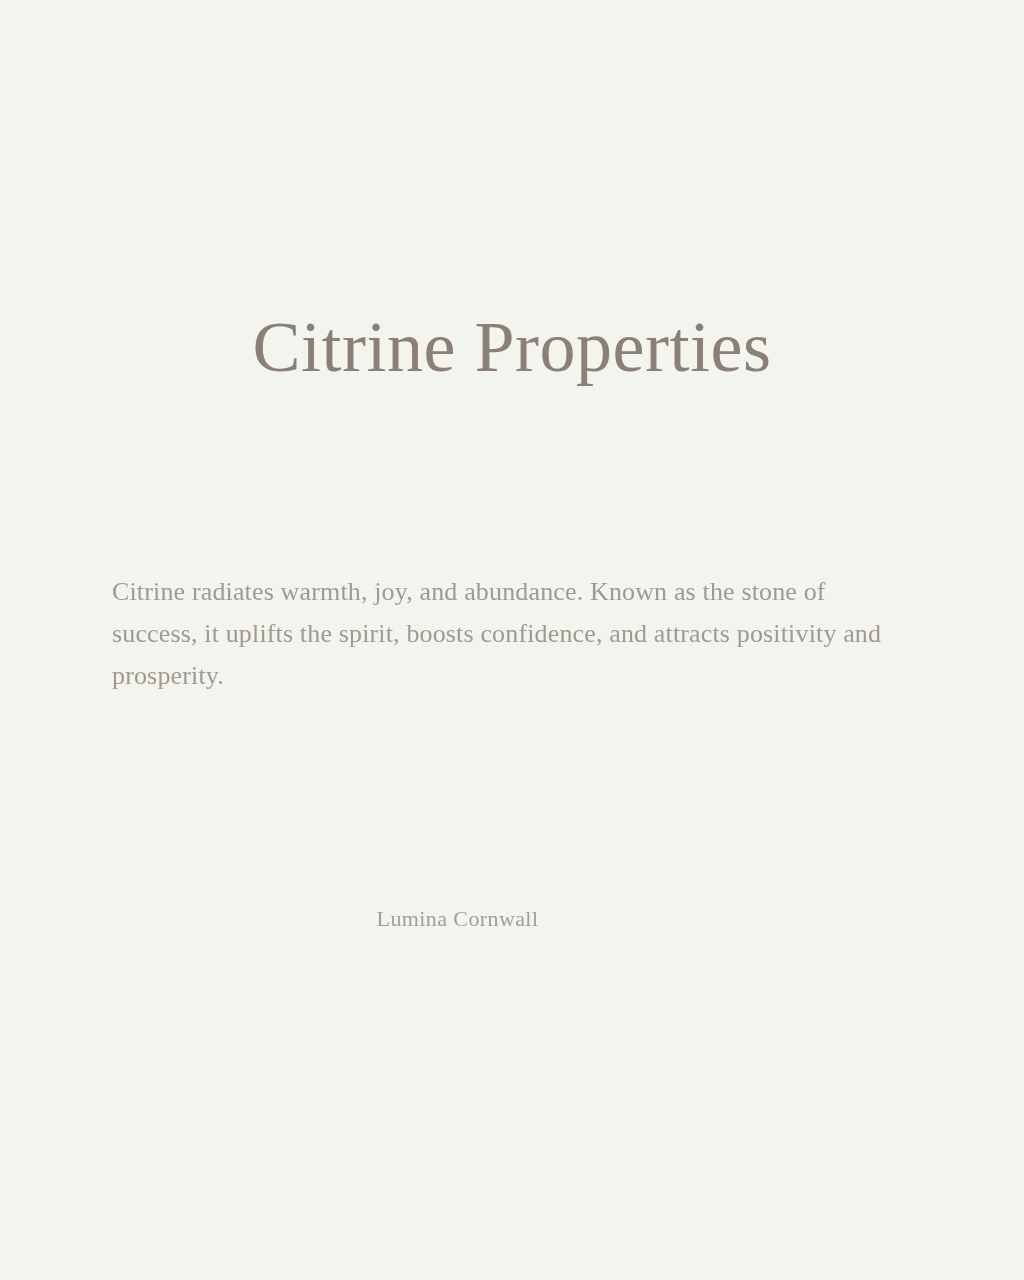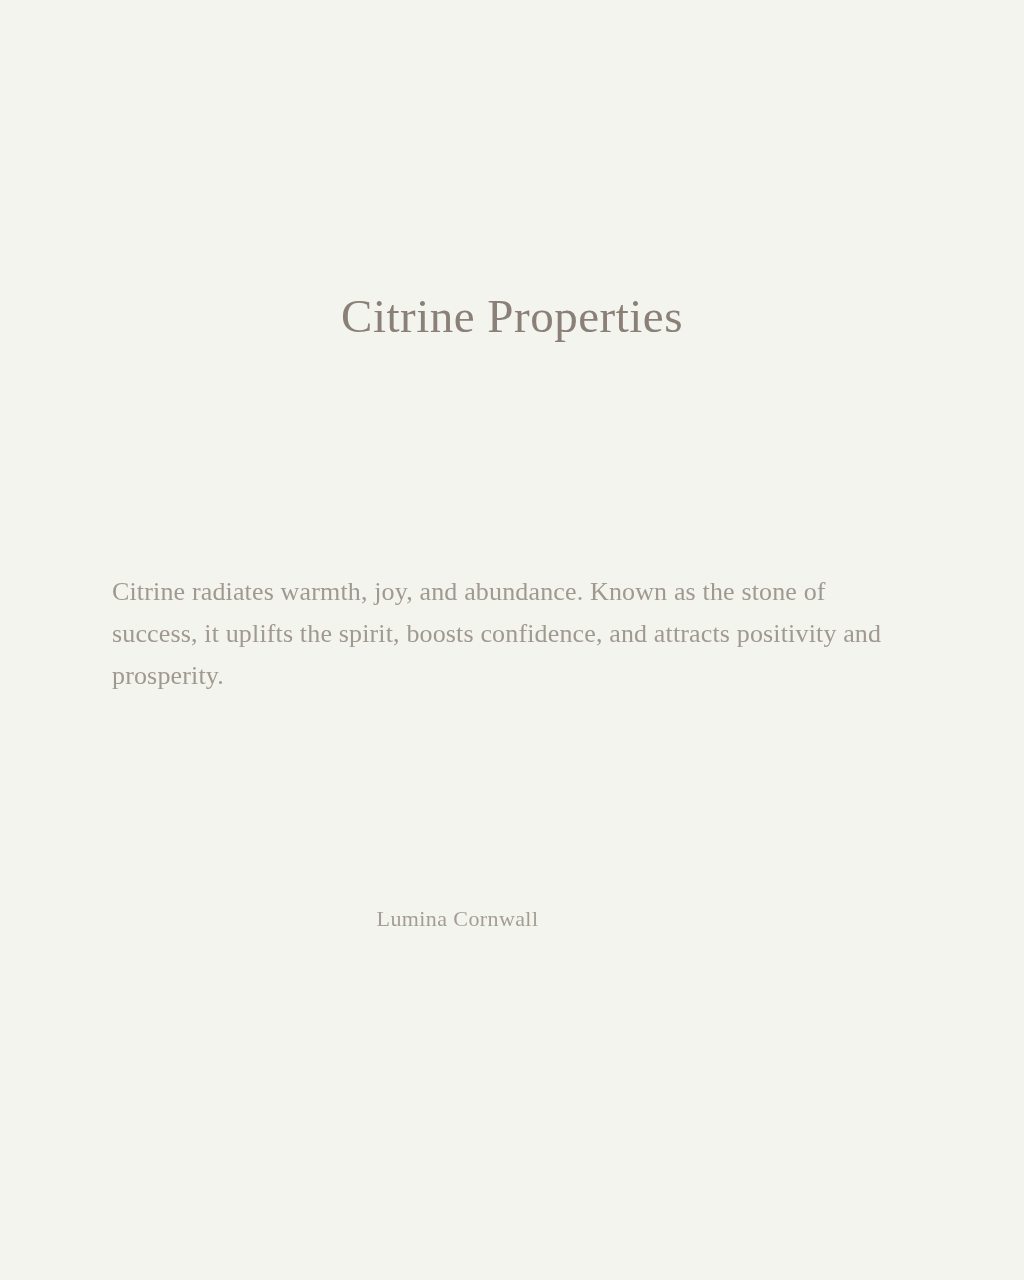--- a/index.html
+++ b/index.html
@@ -18,21 +18,21 @@
     width: 1024px;
     height: 1280px;
     box-sizing: border-box;
   }
   .title {
     position: absolute;
     top: 258px;
     left: 0;
     width: 1024px;
     text-align: center;
-    font-size: 47px;
+    font-size: 72px;
     font-weight: 400;
     letter-spacing: 0.5px;
     color: #8a8077;
     line-height: 1.15;
   }
   .body-text {
     position: absolute;
     top: 545px;
     left: 50%;
     transform: translateX(-50%);

